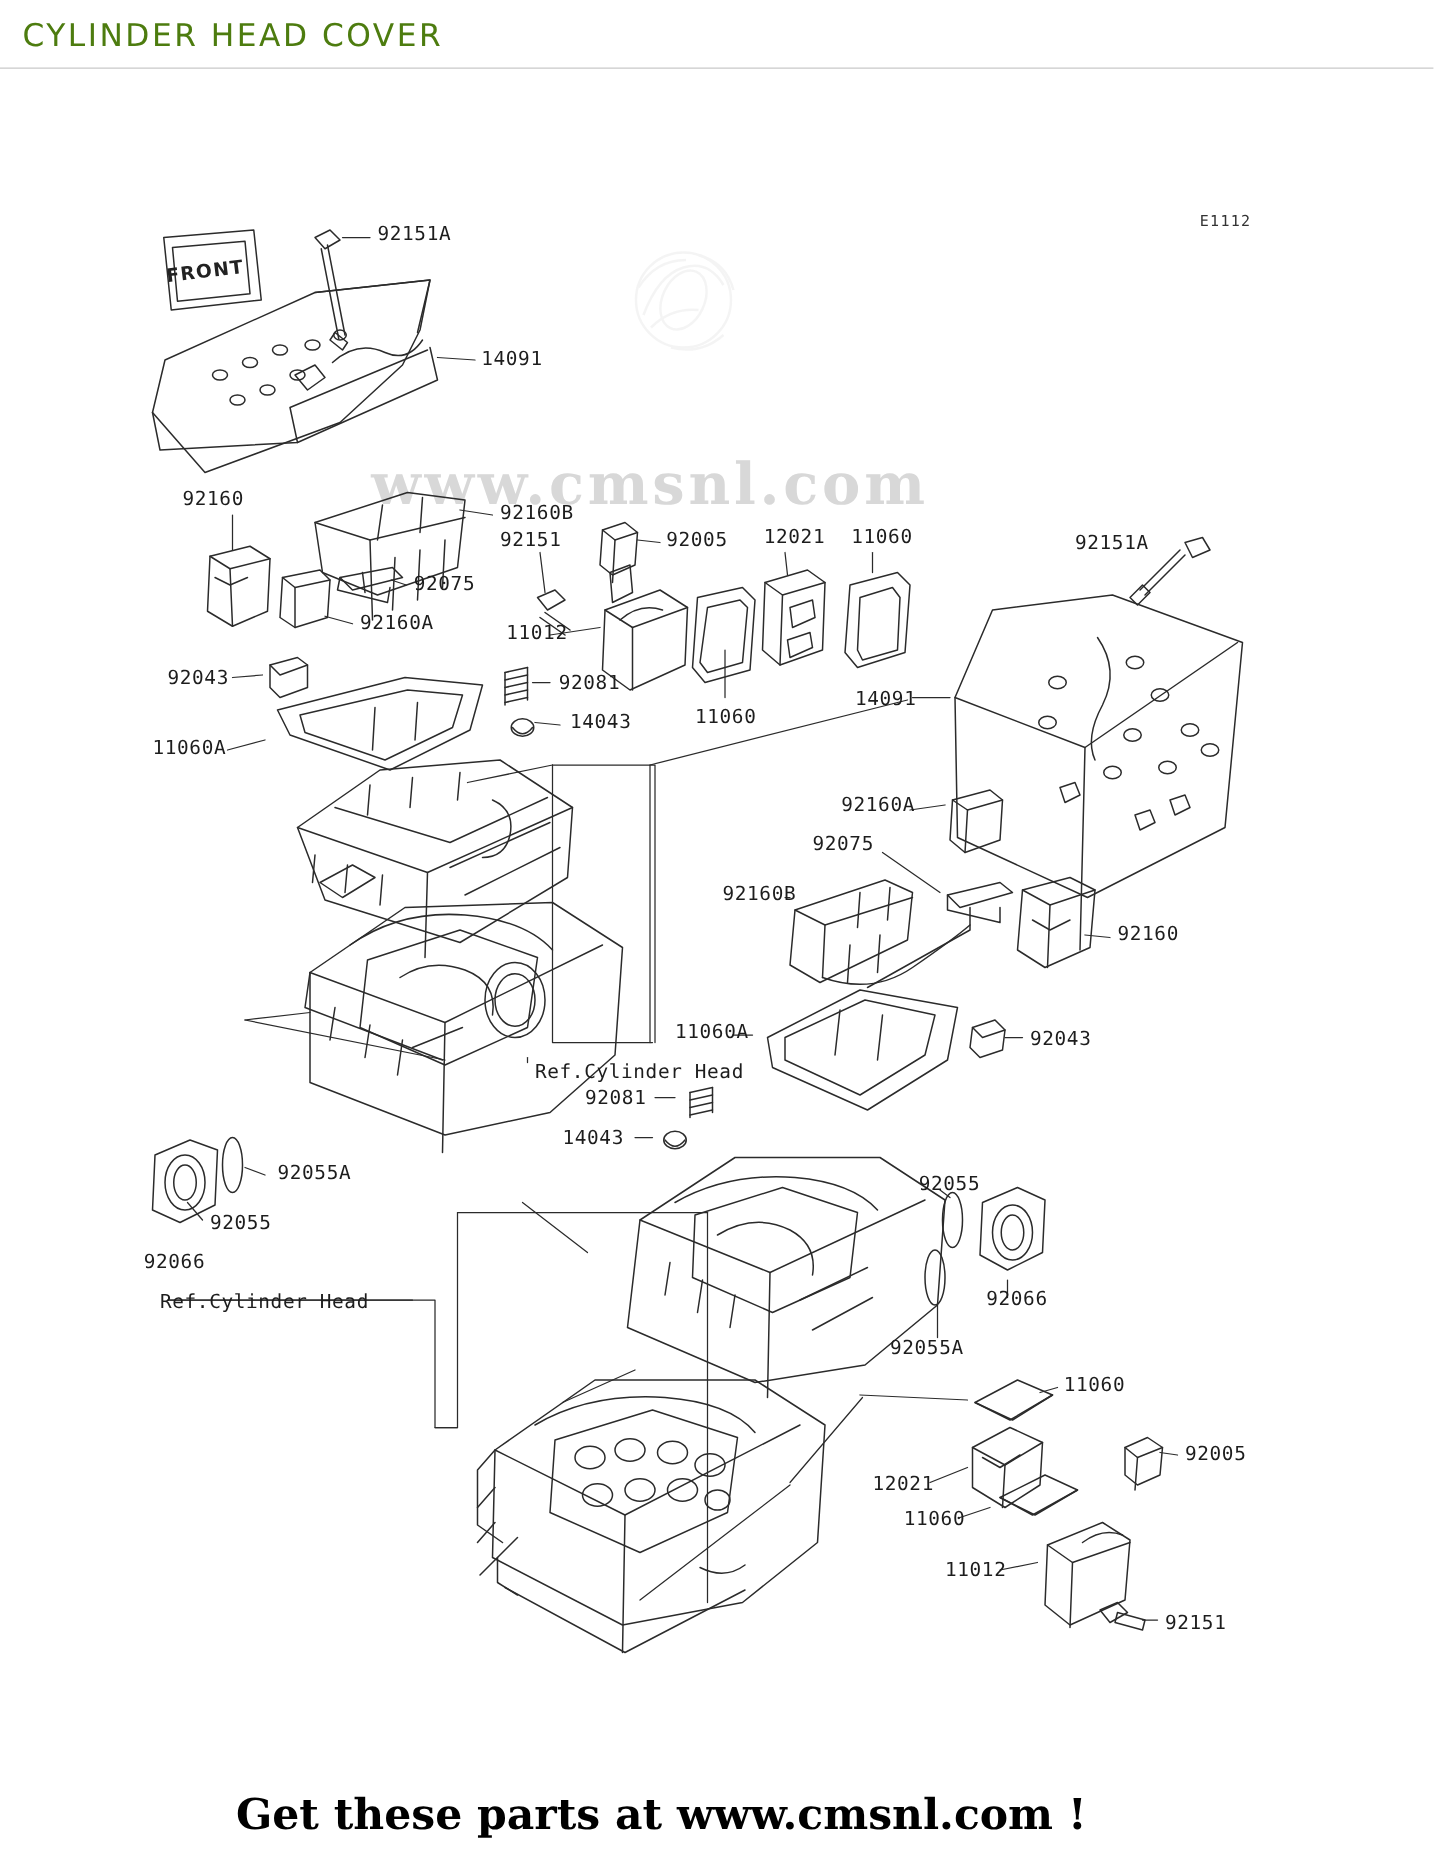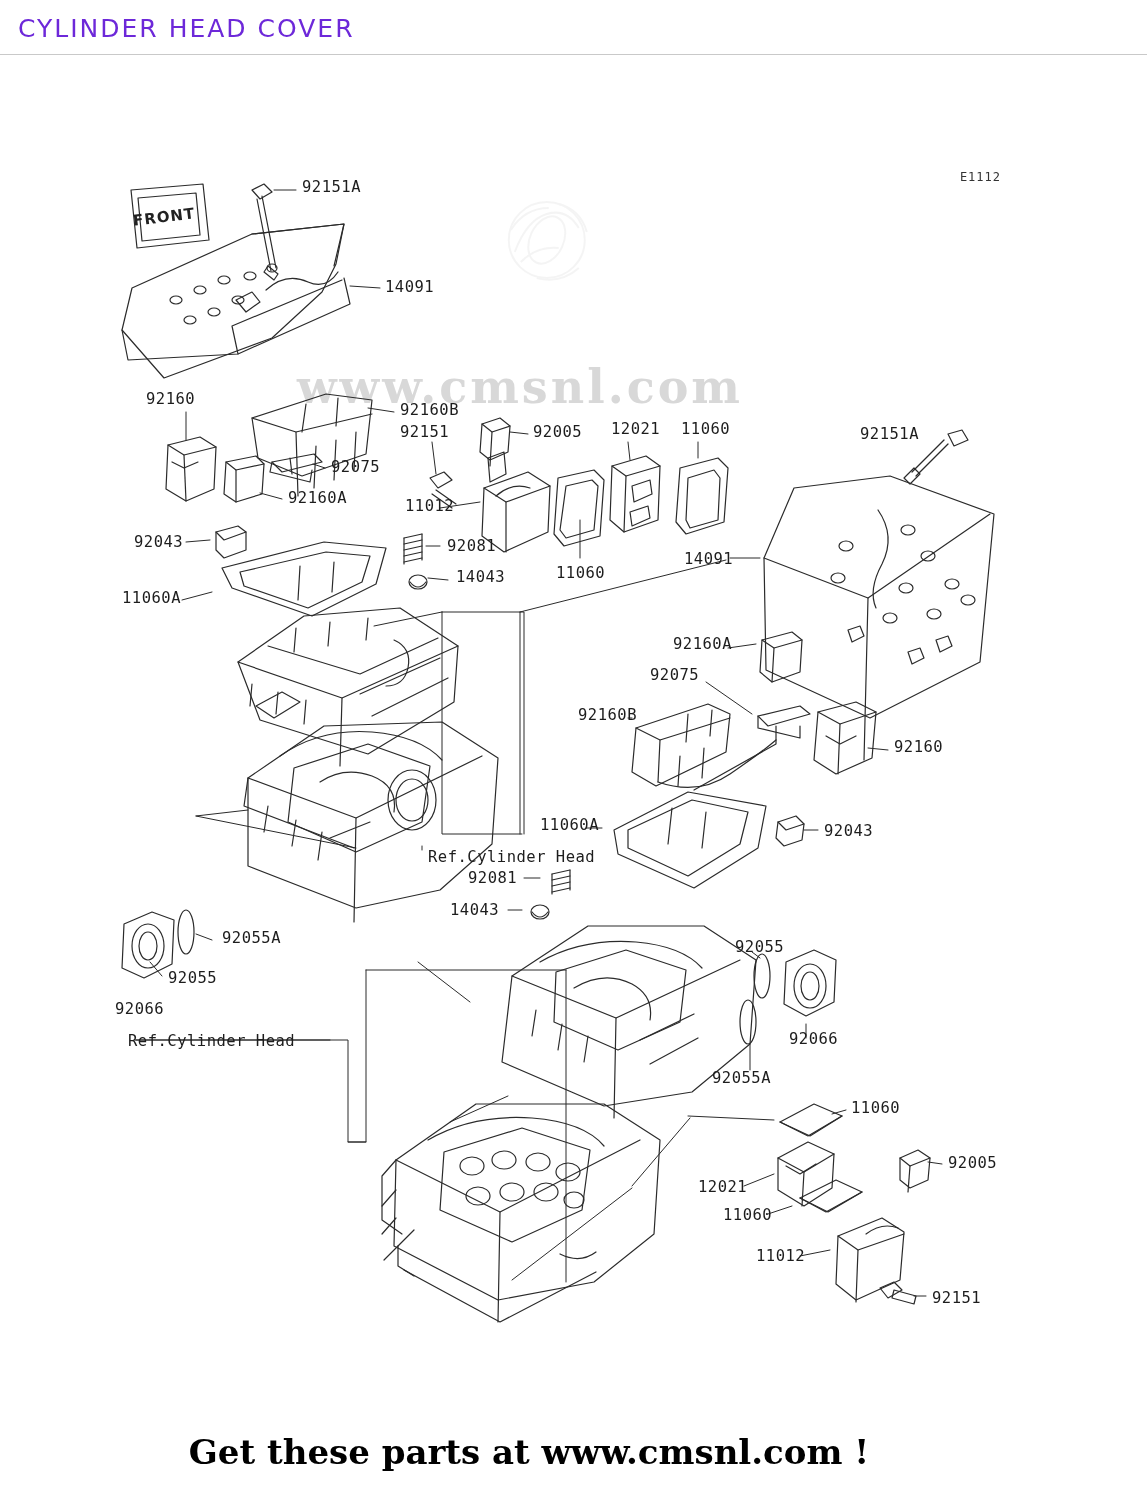--- a/index.html
+++ b/index.html
@@ -18,21 +18,21 @@
     overflow: hidden;
   }
   
   .title {
     position: absolute;
     left: 18px;
     top: 14px;
     font-family: "DejaVu Sans", sans-serif;
     font-size: 25px;
     letter-spacing: 2px;
-    color: #6d28d9;
+    color: #4d7c0f;
     font-weight: 400;
   }
   .rule {
     position: absolute;
     left: 0;
     top: 54px;
     width: 1147px;
     height: 1px;
     background: #c9c9c9;
   }

